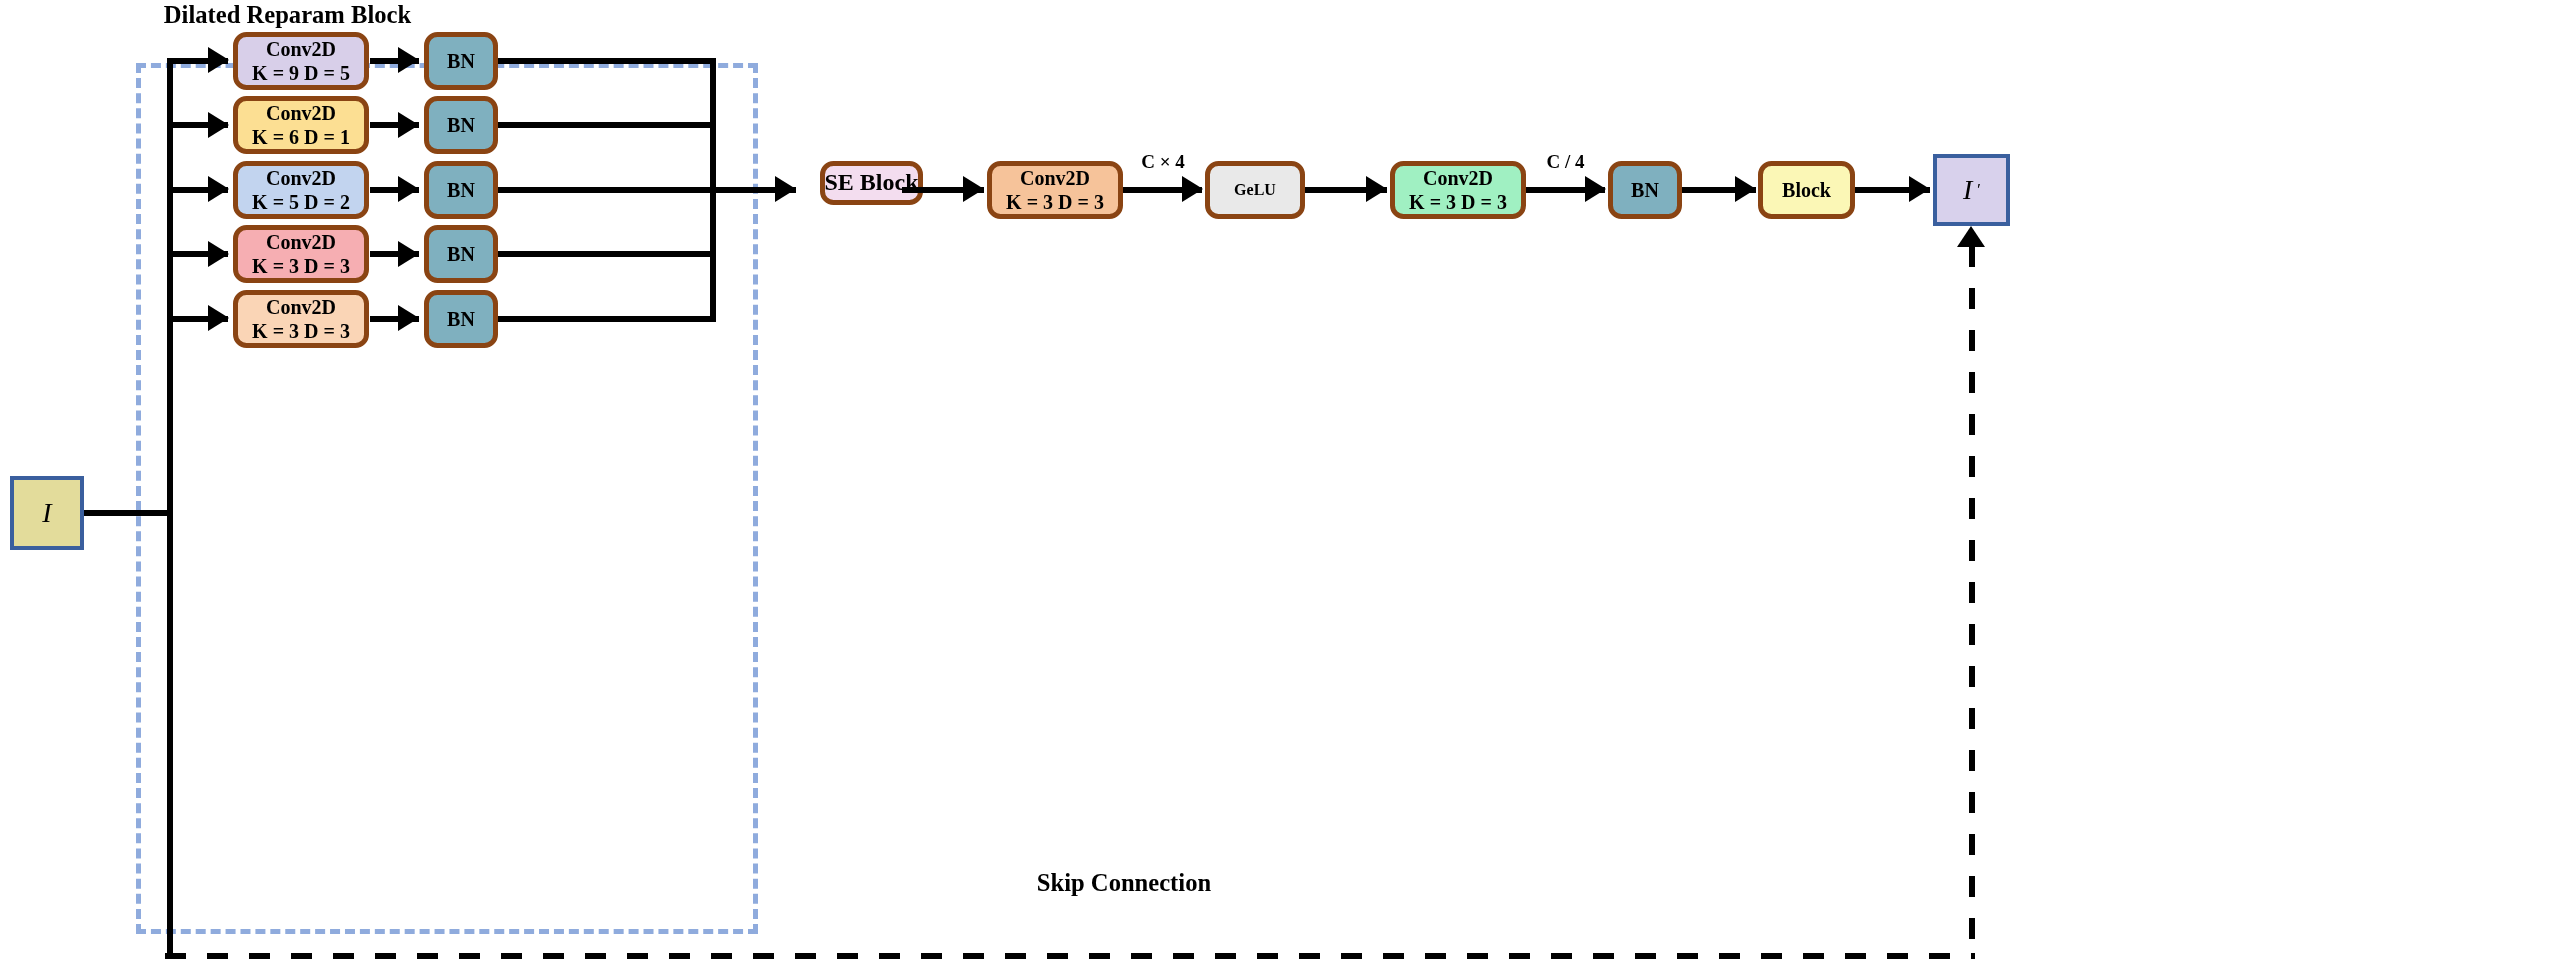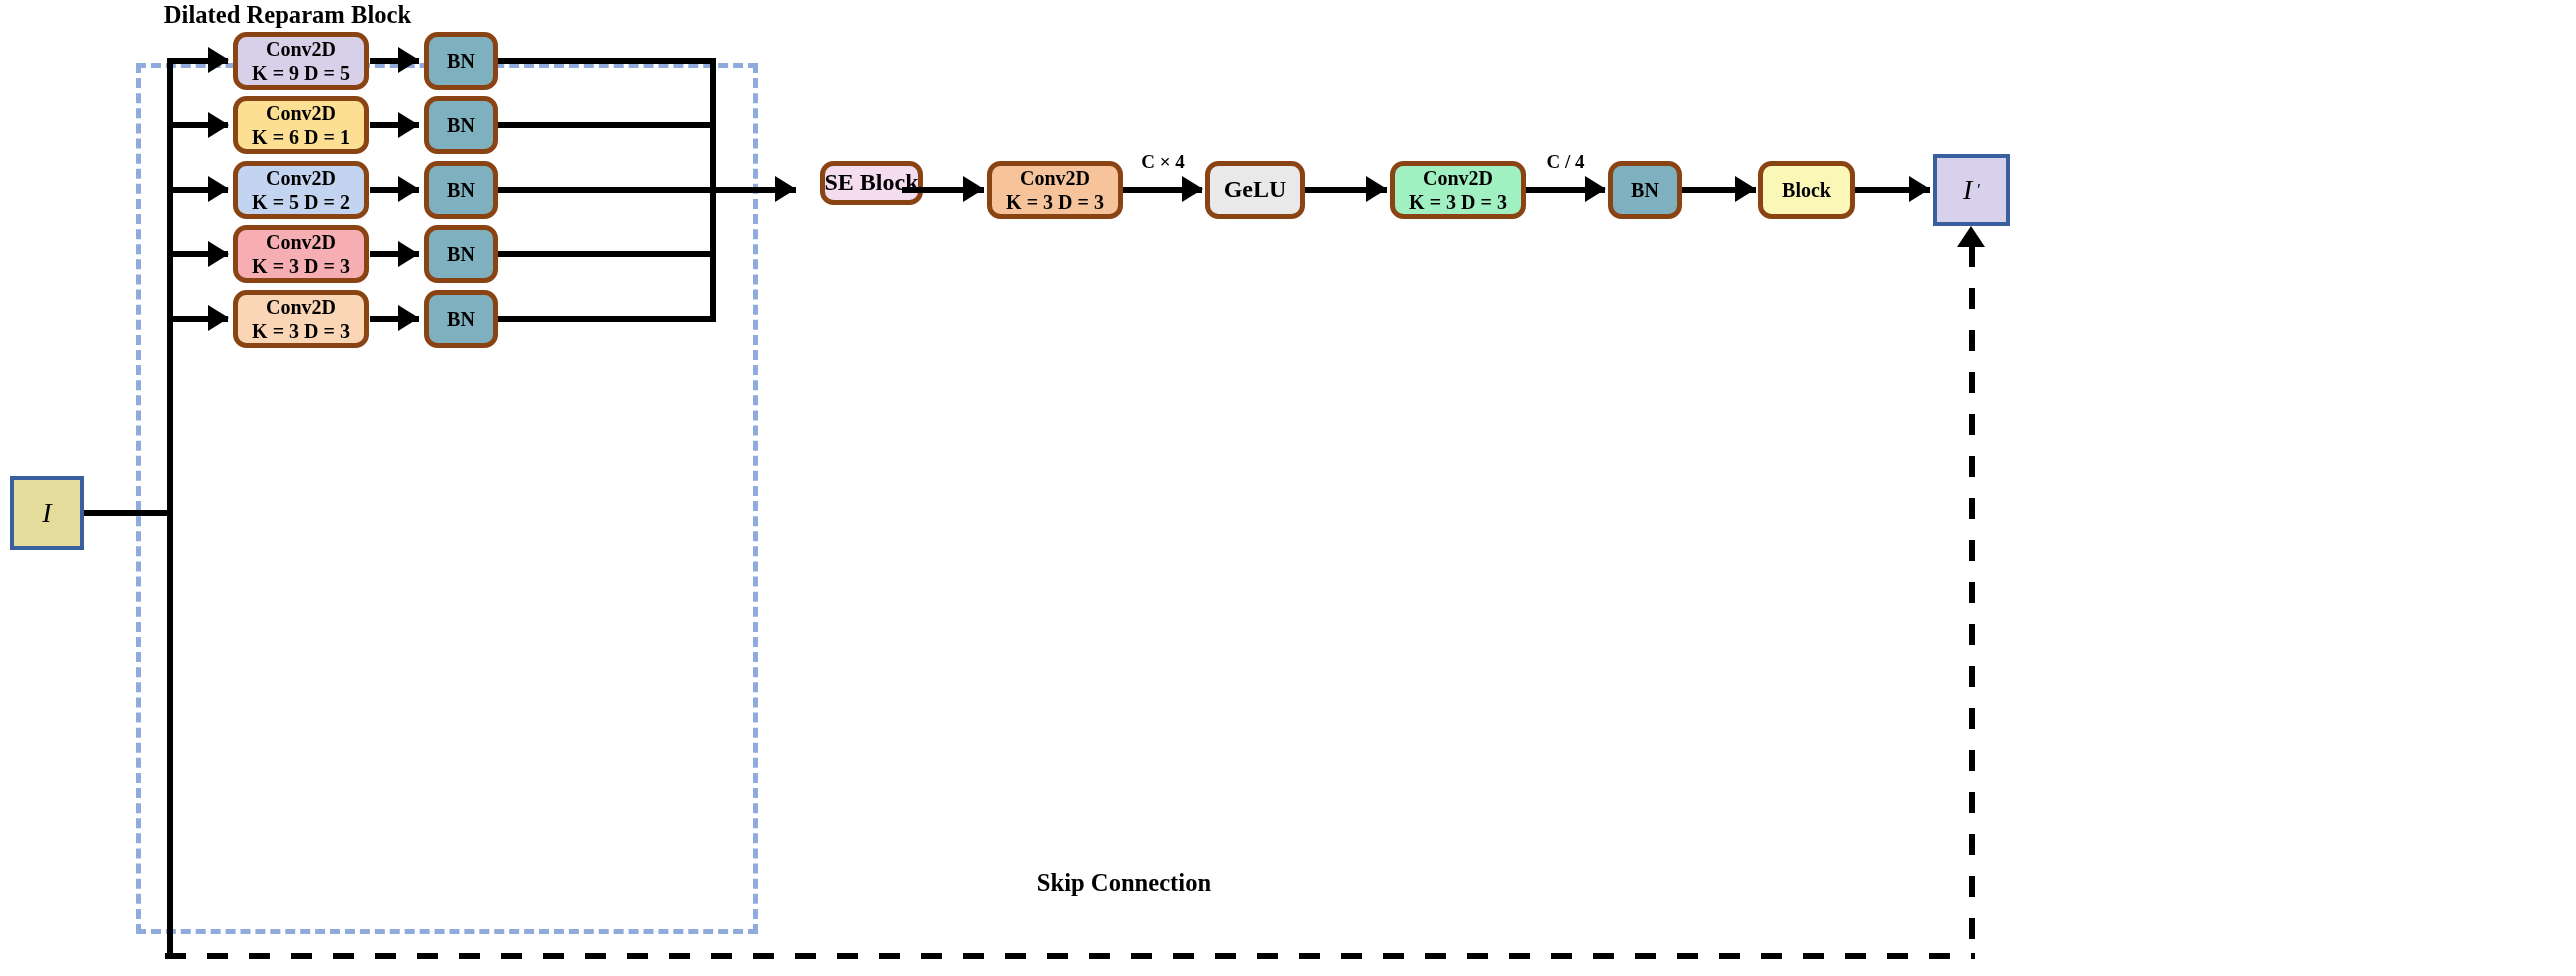--- a/index.html
+++ b/index.html
@@ -199,21 +199,21 @@
   <div class="arrow-r" style="left:963px;top:176px;"></div>
 
   <div class="node" style="left:987px;top:161px;width:136px;height:58px;background:#f6c39a;font-size:20px;">
     <span class="l1">Conv2D</span>
     <span class="l2">K = 3 D = 3</span>
   </div>
   <div class="hline" style="left:1123px;top:187px;width:79px;"></div>
   <div class="arrow-r" style="left:1182px;top:176px;"></div>
   <div class="edge-label" style="left:1123px;top:151px;width:80px;font-size:19px;">C × 4</div>
 
-  <div class="node" style="left:1205px;top:161px;width:100px;height:58px;background:#e9e9e9;font-size:24px;">
+  <div class="node" style="left:1205px;top:161px;width:100px;height:58px;background:#e9e9e9;font-size:16px;">
     <span class="l1">GeLU</span>
   </div>
   <div class="hline" style="left:1305px;top:187px;width:82px;"></div>
   <div class="arrow-r" style="left:1366px;top:176px;"></div>
 
   <div class="node" style="left:1390px;top:161px;width:136px;height:58px;background:#a0f0c2;font-size:20px;">
     <span class="l1">Conv2D</span>
     <span class="l2">K = 3 D = 3</span>
   </div>
   <div class="hline" style="left:1526px;top:187px;width:79px;"></div>

